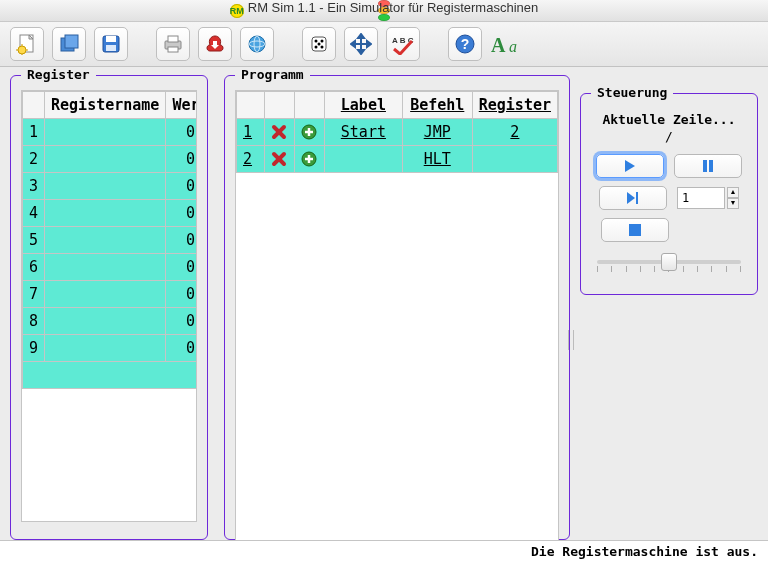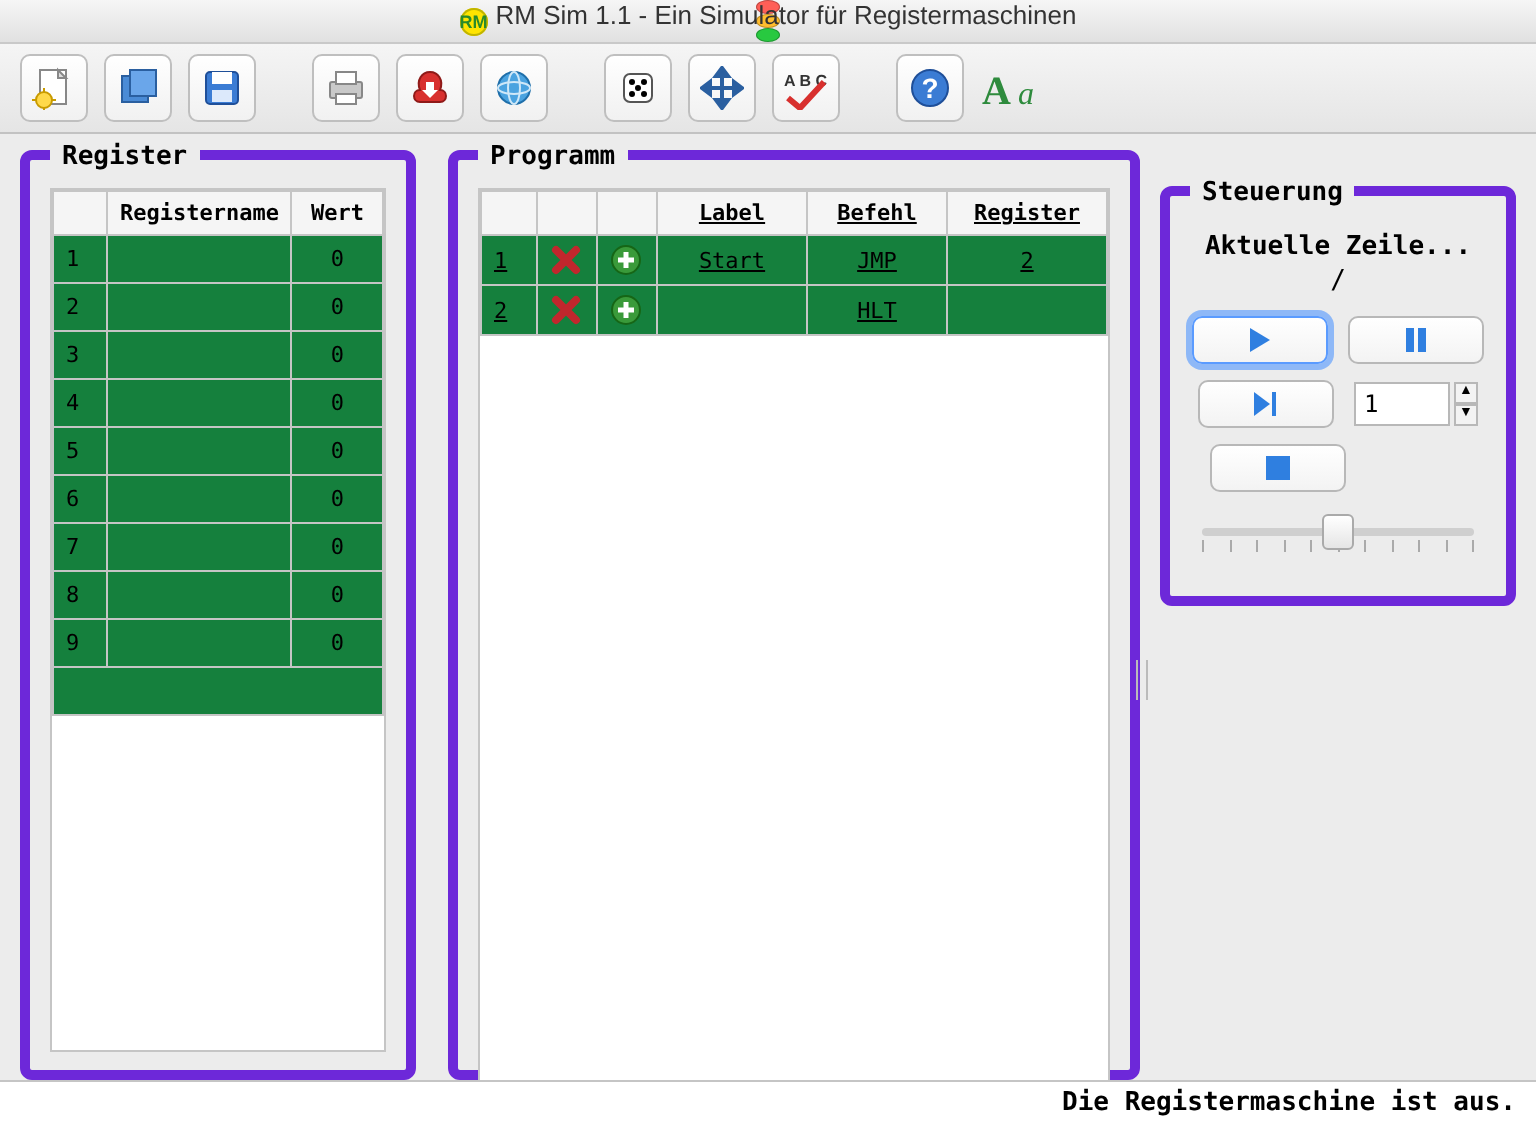--- a/index.html
+++ b/index.html
@@ -46,34 +46,34 @@
     display:flex; align-items:center; justify-content:center;
     cursor:pointer;
   }
   .tsep { width:12px; }
   
   .main {
     display:flex; padding:8px 10px 0 10px; gap:10px;
     height: calc(100% - 22px - 45px - 22px);
   }
   .group {
-    border:5px solid #6d28d9; border-radius:6px; background:#ececec;
+    border:1px solid #6d28d9; border-radius:6px; background:#ececec;
     position:relative; padding:14px 10px 10px 10px;
   }
   .group-legend {
     position:absolute; top:-9px; left:10px;
     background:#ececec; padding:0 6px;
     font-size:13px; font-weight:bold; font-family: Menlo,Consolas,monospace;
   }
   .col-reg { width:198px; height:100%; }
   .col-prog { flex:1; height:100%; margin-left:6px;}
   .col-ctrl { width:178px; }
   .tbl {
-    background:#15803d; border:1px solid #c5c5c5; border-collapse:collapse;
-    font-family: Menlo,Consolas,monospace; font-size:11px;
+    background:#5eead4; border:1px solid #c5c5c5; border-collapse:collapse;
+    font-family: Menlo,Consolas,monospace; font-size:15px;
     width:100%;
   }
   .tbl th {
     background:#f5f5f5; border:1px solid #c5c5c5;
     padding:4px 6px; font-weight:bold; text-align:center;
   }
   .tbl td {
     border:1px solid #c5c5c5; padding:4px 6px; text-align:center;
     height:24px;
   }

